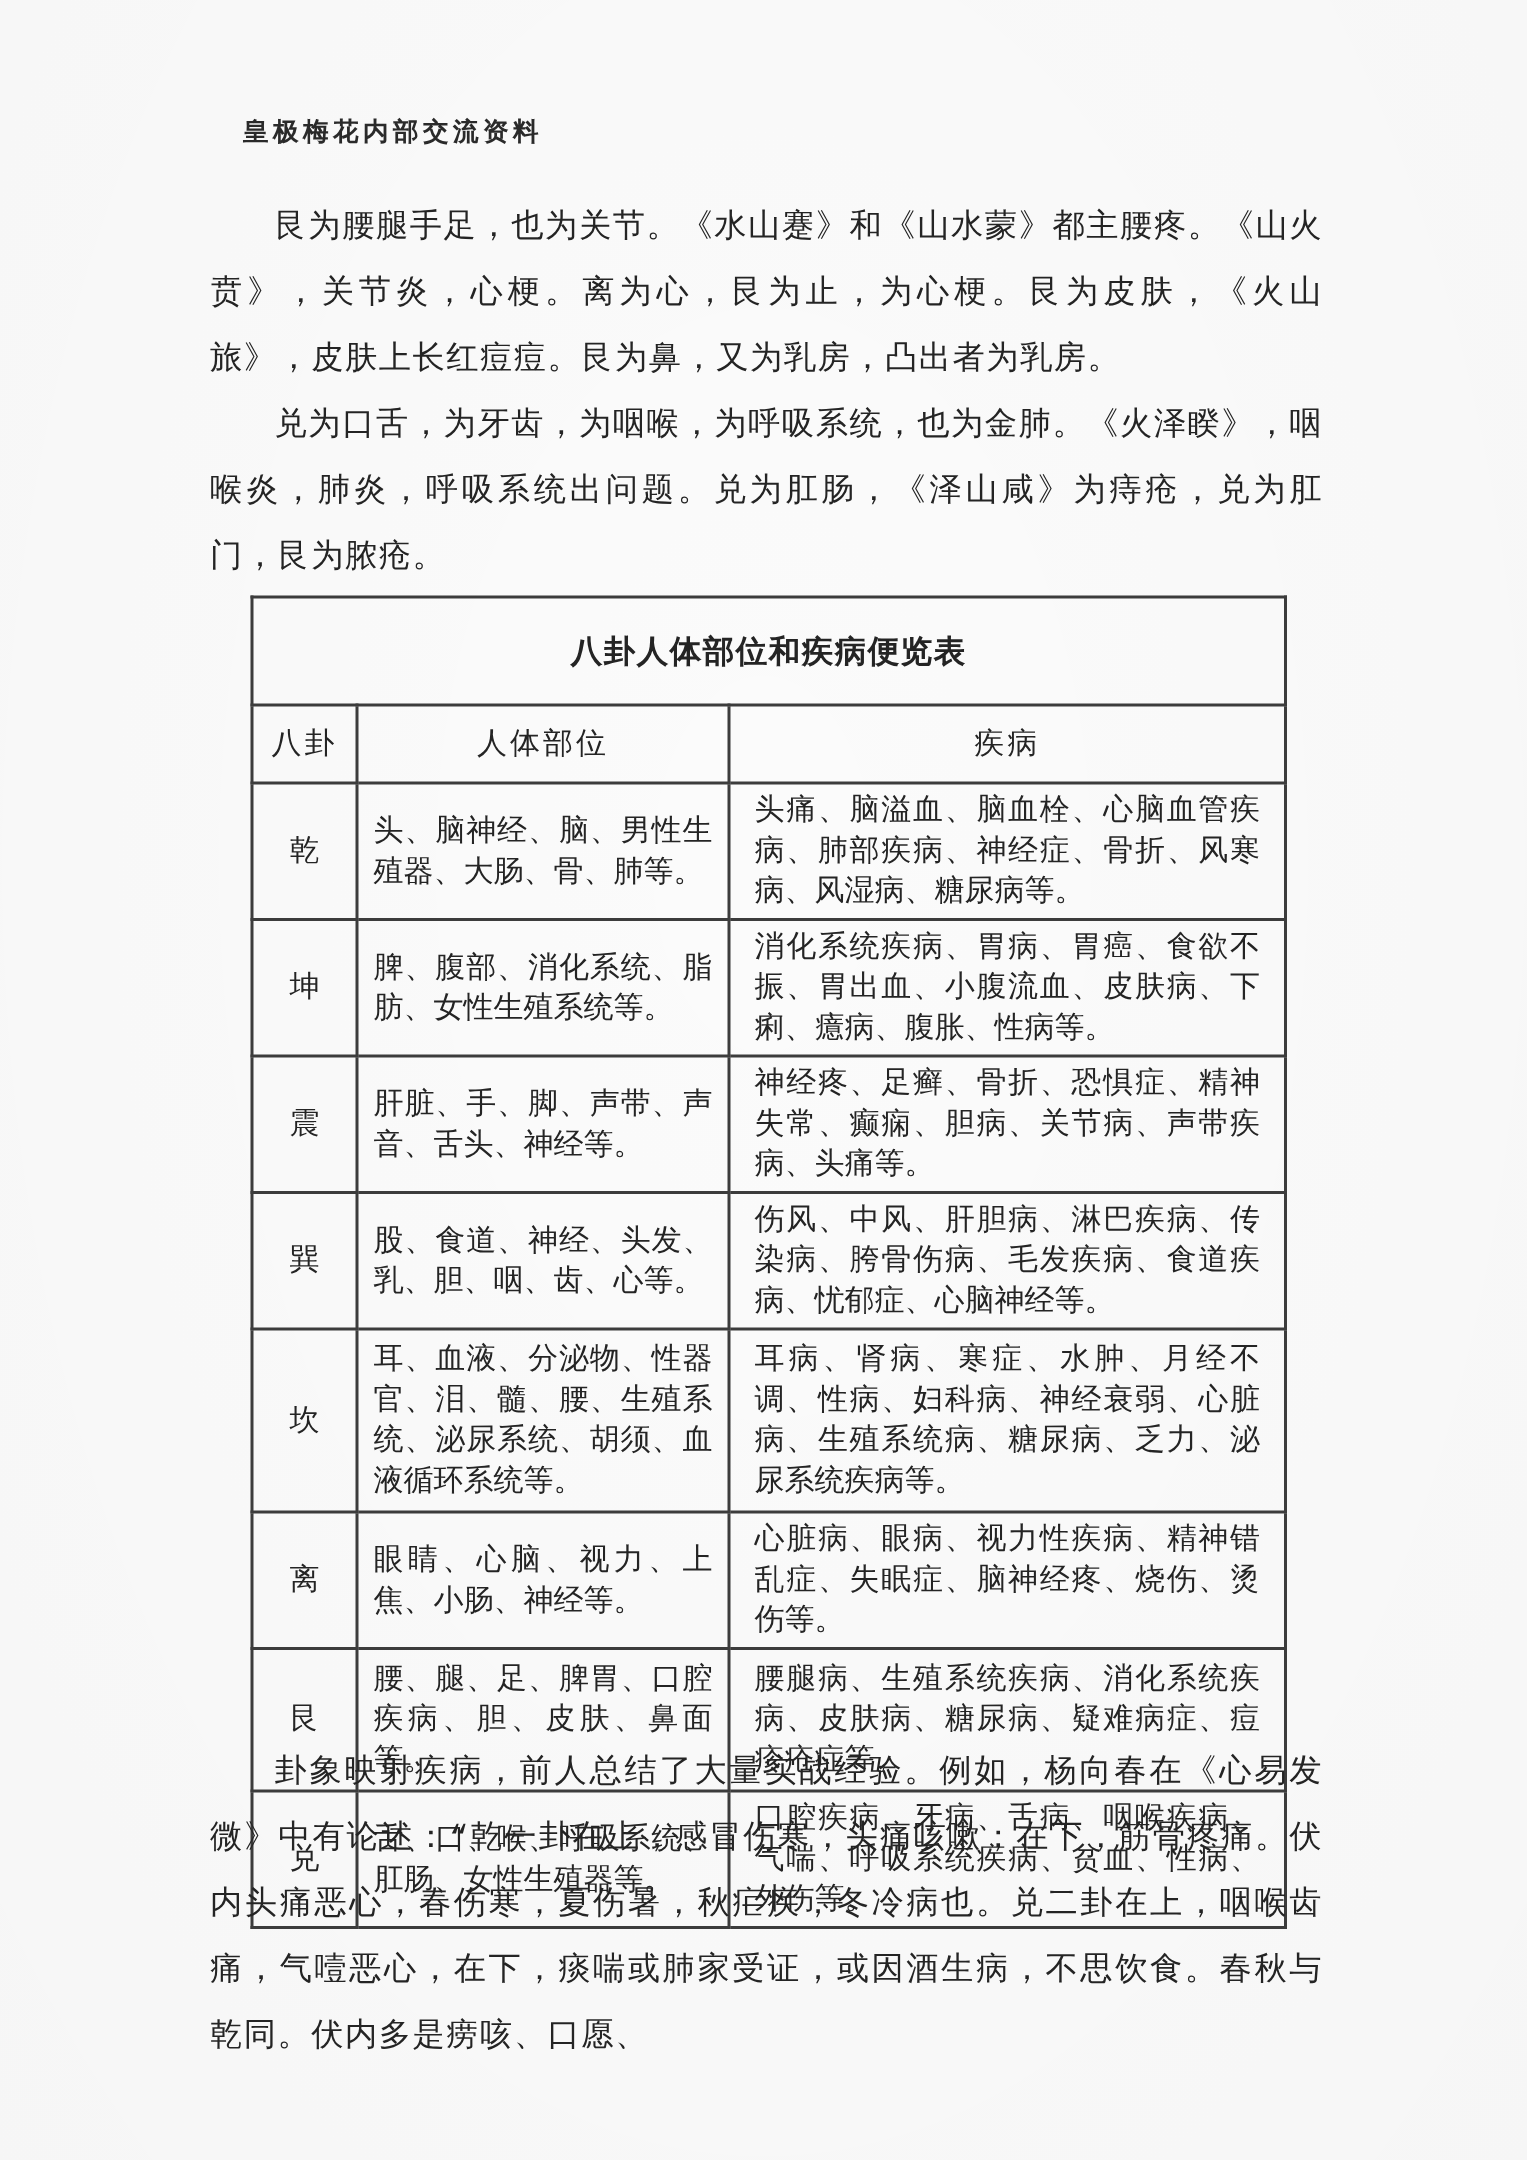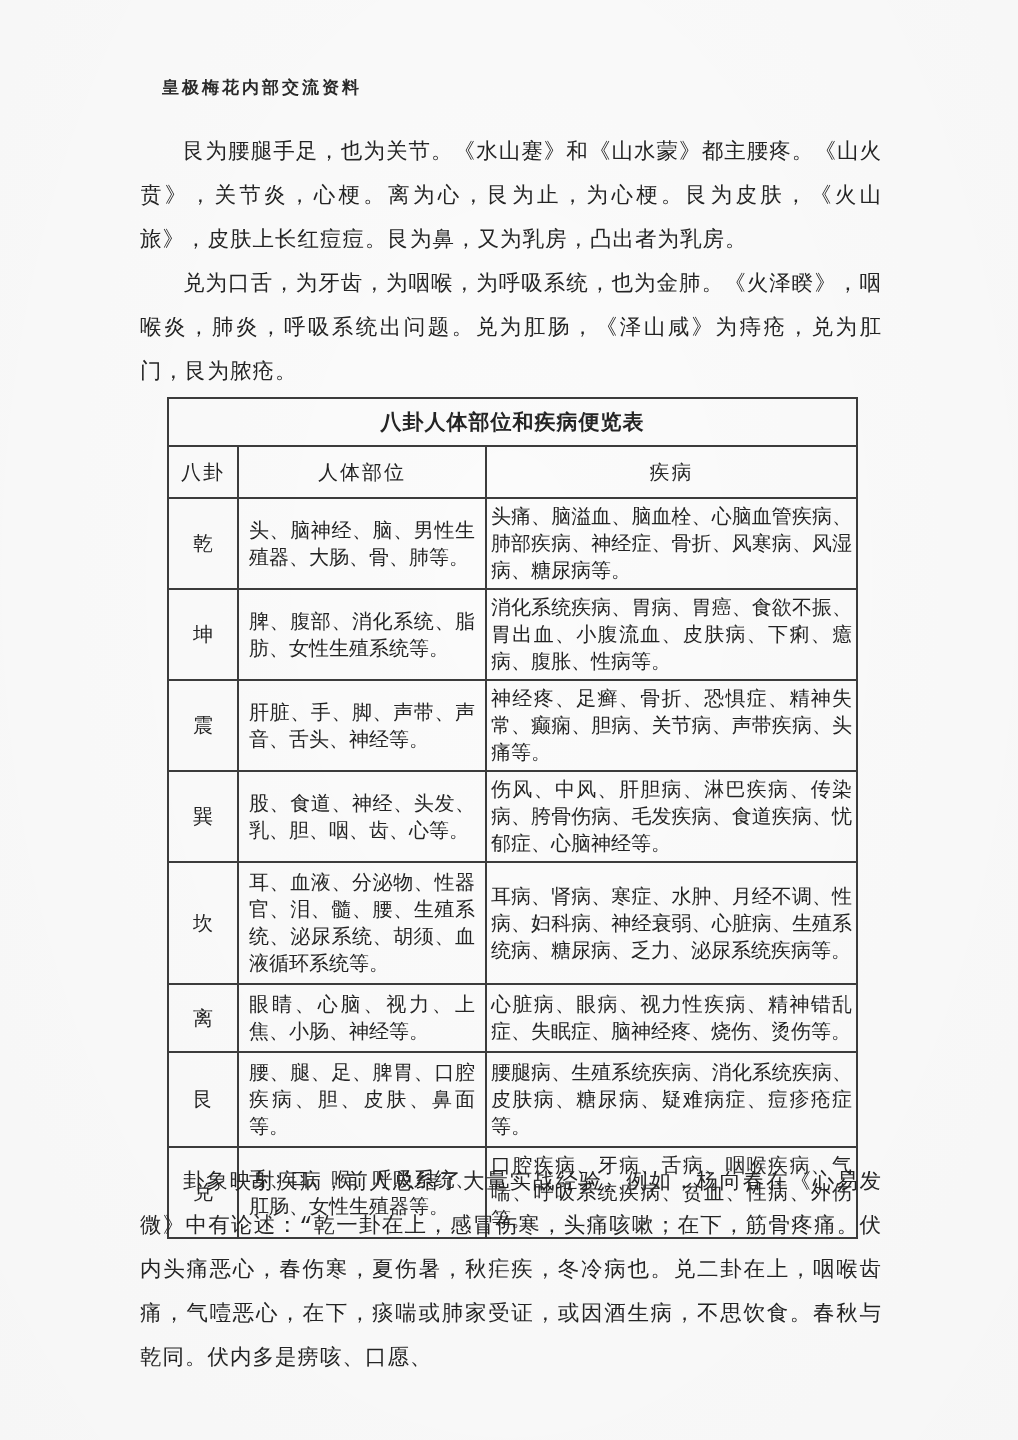--- a/index.html
+++ b/index.html
@@ -62,21 +62,21 @@
     border: 2px solid #3c3c3c;
     padding: 3px 8px;
     line-height: 27px;
   }
   .gua-table .tbl-title {
     text-align: center;
     font-weight: bold;
     font-size: 21px;
     height: 30px;
     letter-spacing: 1px;
-    padding: 8px 0;
+    padding: 20px 0;
   }
   .gua-table .col-head {
     font-weight: normal;
     height: 28px;
     letter-spacing: 2px;
     padding: 11px 0;
   }
   .gua-table .cell-gua {
     text-align: center;
     vertical-align: middle;
@@ -86,21 +86,21 @@
     vertical-align: middle;
     text-align: justify;
     text-justify: inter-ideograph;
     padding: 6px 10px;
     margin-left: 46px;
   }
   .gua-table .cell-disease {
     vertical-align: middle;
     text-align: justify;
     text-justify: inter-ideograph;
-    padding: 4px 4px;
+    padding: 4px 16px;
     letter-spacing: 0;
   }
   .col-gua-w { width: 70px; }
   .col-body-w { width: 248px; }
   .col-disease-w { width: 371px; }
   .doc-footer {
     position: absolute;
     left: 0;
     top: 1356px;
     width: 100%;

